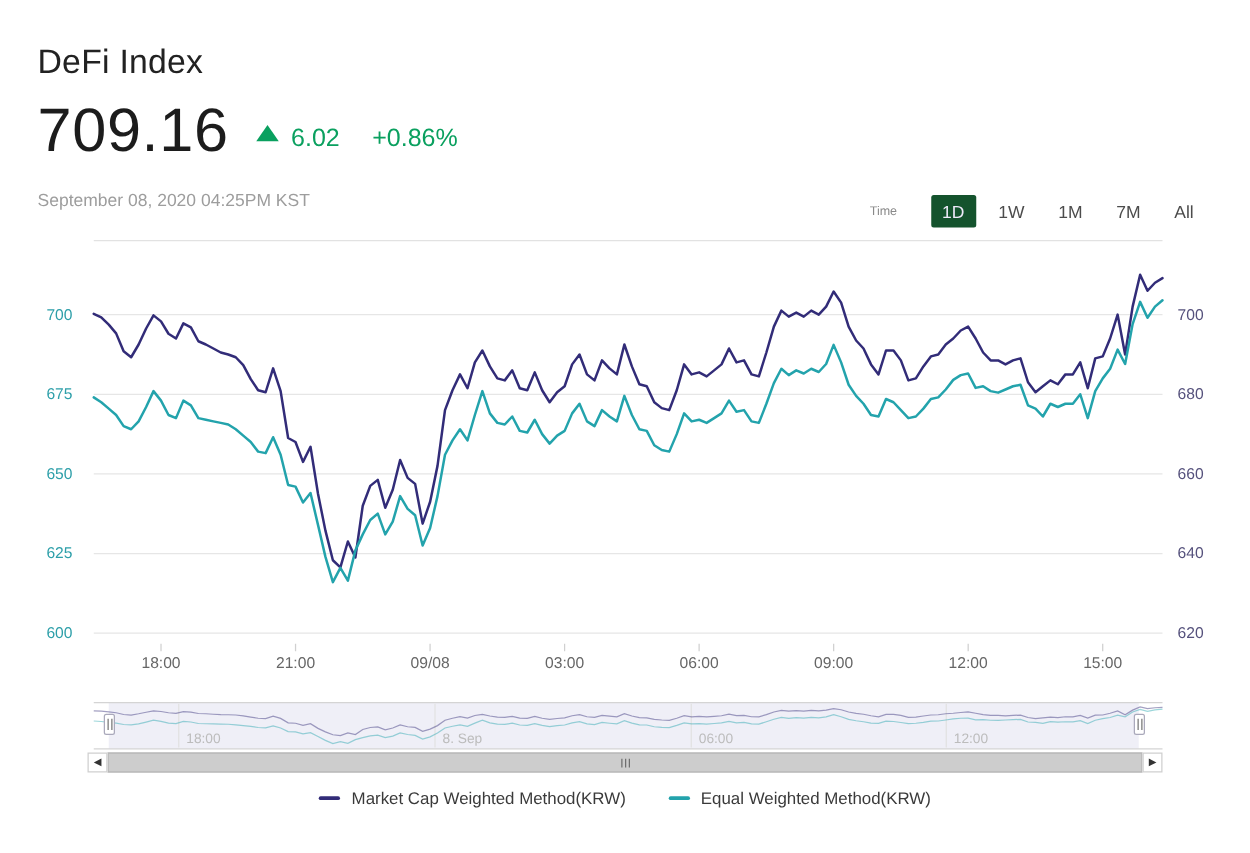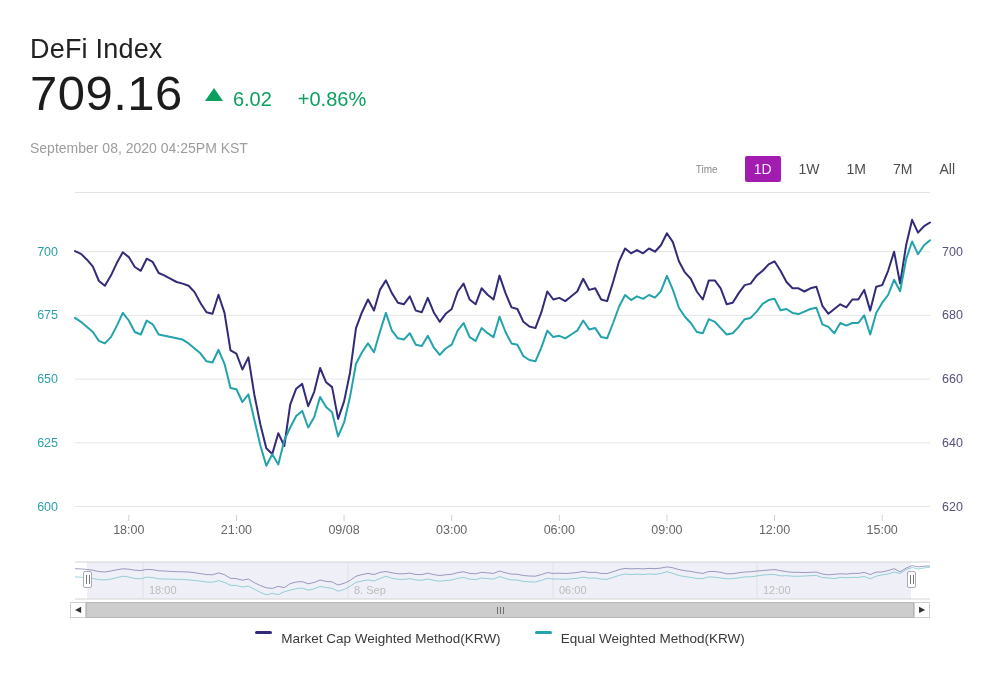--- a/index.html
+++ b/index.html
@@ -2,34 +2,34 @@
 <html><head>
 <meta charset="utf-8">
 <style>
   html,body{margin:0;padding:0;background:#ffffff;width:1000px;height:682px;overflow:hidden;
     font-family:"Liberation Sans", sans-serif;}
   .stage{position:relative;width:1000px;height:682px;background:#fff;border-radius:31px;}
 
   
   .hdr{position:absolute;left:30px;top:0;}
   .hdr-title{margin-top:34px;font-size:27px;color:#222;letter-spacing:.2px;}
-  .hdr-valrow{display:flex;align-items:flex-end;margin-top:4px;}
+  .hdr-valrow{display:flex;align-items:flex-end;margin-top:16px;}
   .hdr-value{font-size:49px;line-height:1.0;color:#1c1c1c;letter-spacing:.5px;}
   .chg{display:flex;align-items:flex-start;margin-left:22px;margin-bottom:7px;}
   .tri-up{width:0;height:0;border-left:9px solid transparent;border-right:9px solid transparent;
     border-bottom:13px solid #0aa05f;margin-right:10px;}
   .chg-num{font-size:20px;color:#0aa05f;}
   .chg-pct{font-size:20px;color:#0aa05f;margin-left:26px;}
   .hdr-date{margin-top:22px;font-size:14px;color:#9d9d9d;}
 
   
   .ranges{position:absolute;top:156px;right:36px;display:flex;align-items:center;}
   .ranges .rlabel{font-size:10px;color:#8a8a8a;margin-right:18px;}
   .rbtn{font-size:14px;color:#4c4c4c;padding:5px 9px;margin-left:9px;border-radius:2px;cursor:pointer;}
-  .rbtn.sel{background:#a21caf;color:#efeafb;}
+  .rbtn.sel{background:#14532d;color:#efeafb;}
   .hsep{position:absolute;left:75px;top:192px;width:855px;height:0;border-top:1px solid #e2e2e2;}
 
   
   svg.layer{position:absolute;left:0;top:0;}
 
   
   .nav-handle{position:absolute;top:571px;width:9px;height:17px;background:#fff;
     border:1px solid #aaa9bb;border-radius:2px;box-sizing:border-box;
     display:flex;justify-content:center;align-items:center;gap:2px;}
   .nav-handle i{display:block;width:1px;height:9px;background:#777;}
@@ -42,21 +42,21 @@
     align-items:center;gap:2px;cursor:grab;}
   .sb-thumb i{display:block;width:1px;height:7px;background:#6f6f6f;}
   .sb-btn{position:absolute;top:602px;width:16px;height:16px;background:#fff;border:1px solid #cfcfcf;
     box-sizing:border-box;display:flex;align-items:center;justify-content:center;cursor:pointer;}
   .sb-btn span{font-size:8px;color:#333;line-height:1;}
   .sb-left{left:70px;} .sb-right{left:914px;}
 
   
   .legend{position:absolute;left:0;top:631px;width:1000px;display:flex;justify-content:center;
     align-items:center;gap:34px;}
-  .litem{display:flex;gap:9px;cursor:pointer;}
+  .litem{display:flex;align-items:center;gap:9px;cursor:pointer;}
   .ldash{width:17px;height:3px;border-radius:2px;}
   .ltxt{font-size:13.5px;color:#3a3a3a;}
 </style>
 </head>
 <body>
 
 <div class="stage">
 
   <div class="hdr">
     <div class="hdr-title">DeFi Index</div>

